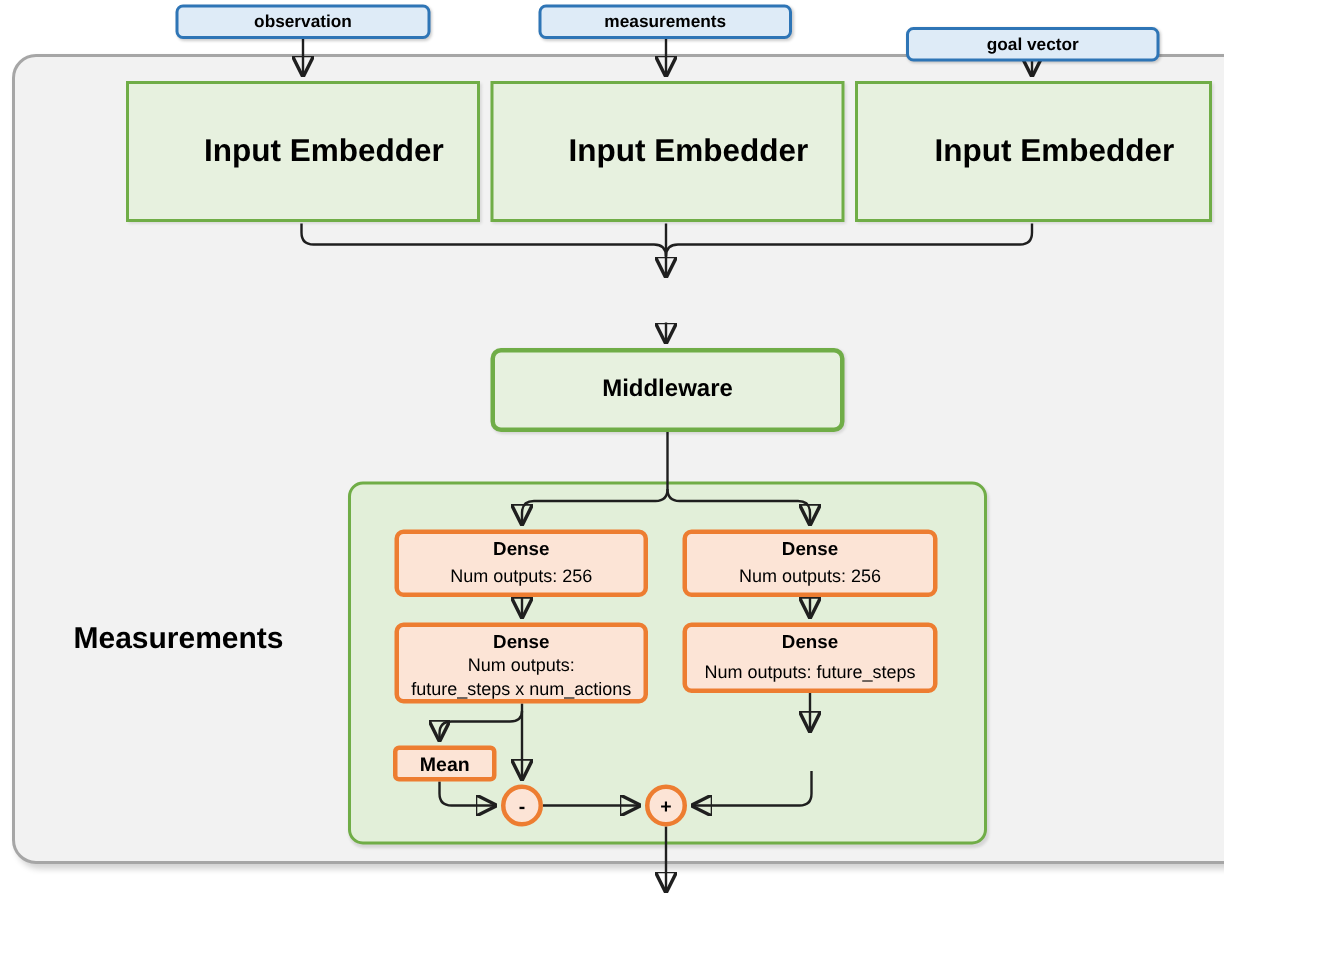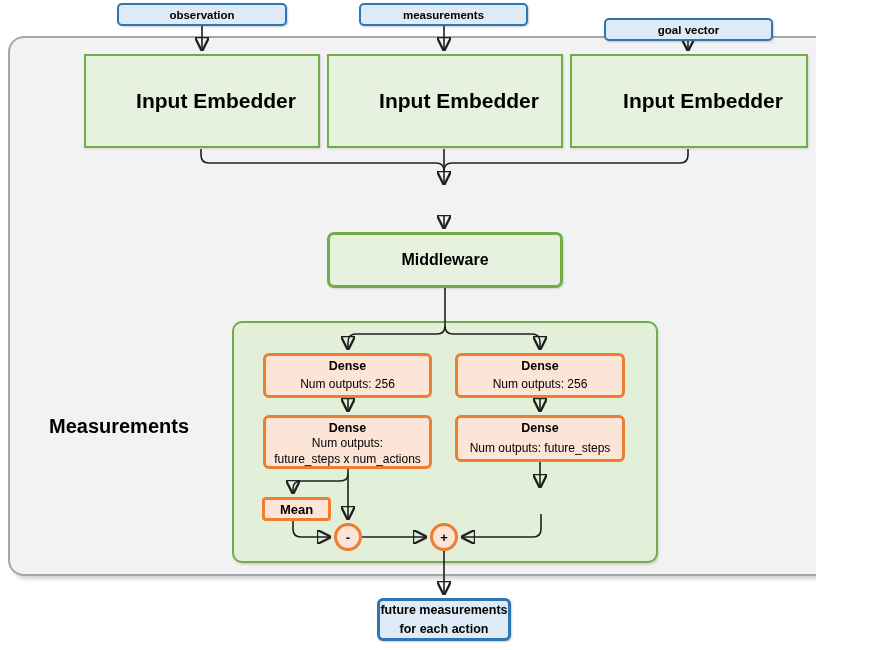--- a/index.html
+++ b/index.html
@@ -186,18 +186,14 @@
     <span>Mean</span>
   </div>
 
   <div class="abs node op-circle" id="minus-circle">
     <span>-</span>
   </div>
   <div class="abs node op-circle" id="plus-circle">
     <span>+</span>
   </div>
 
-  <div class="abs node" id="output-box">
-    <div>future measurements</div>
-    <div>for each action</div>
-  </div>
 
 </div>
 
 </body></html>

